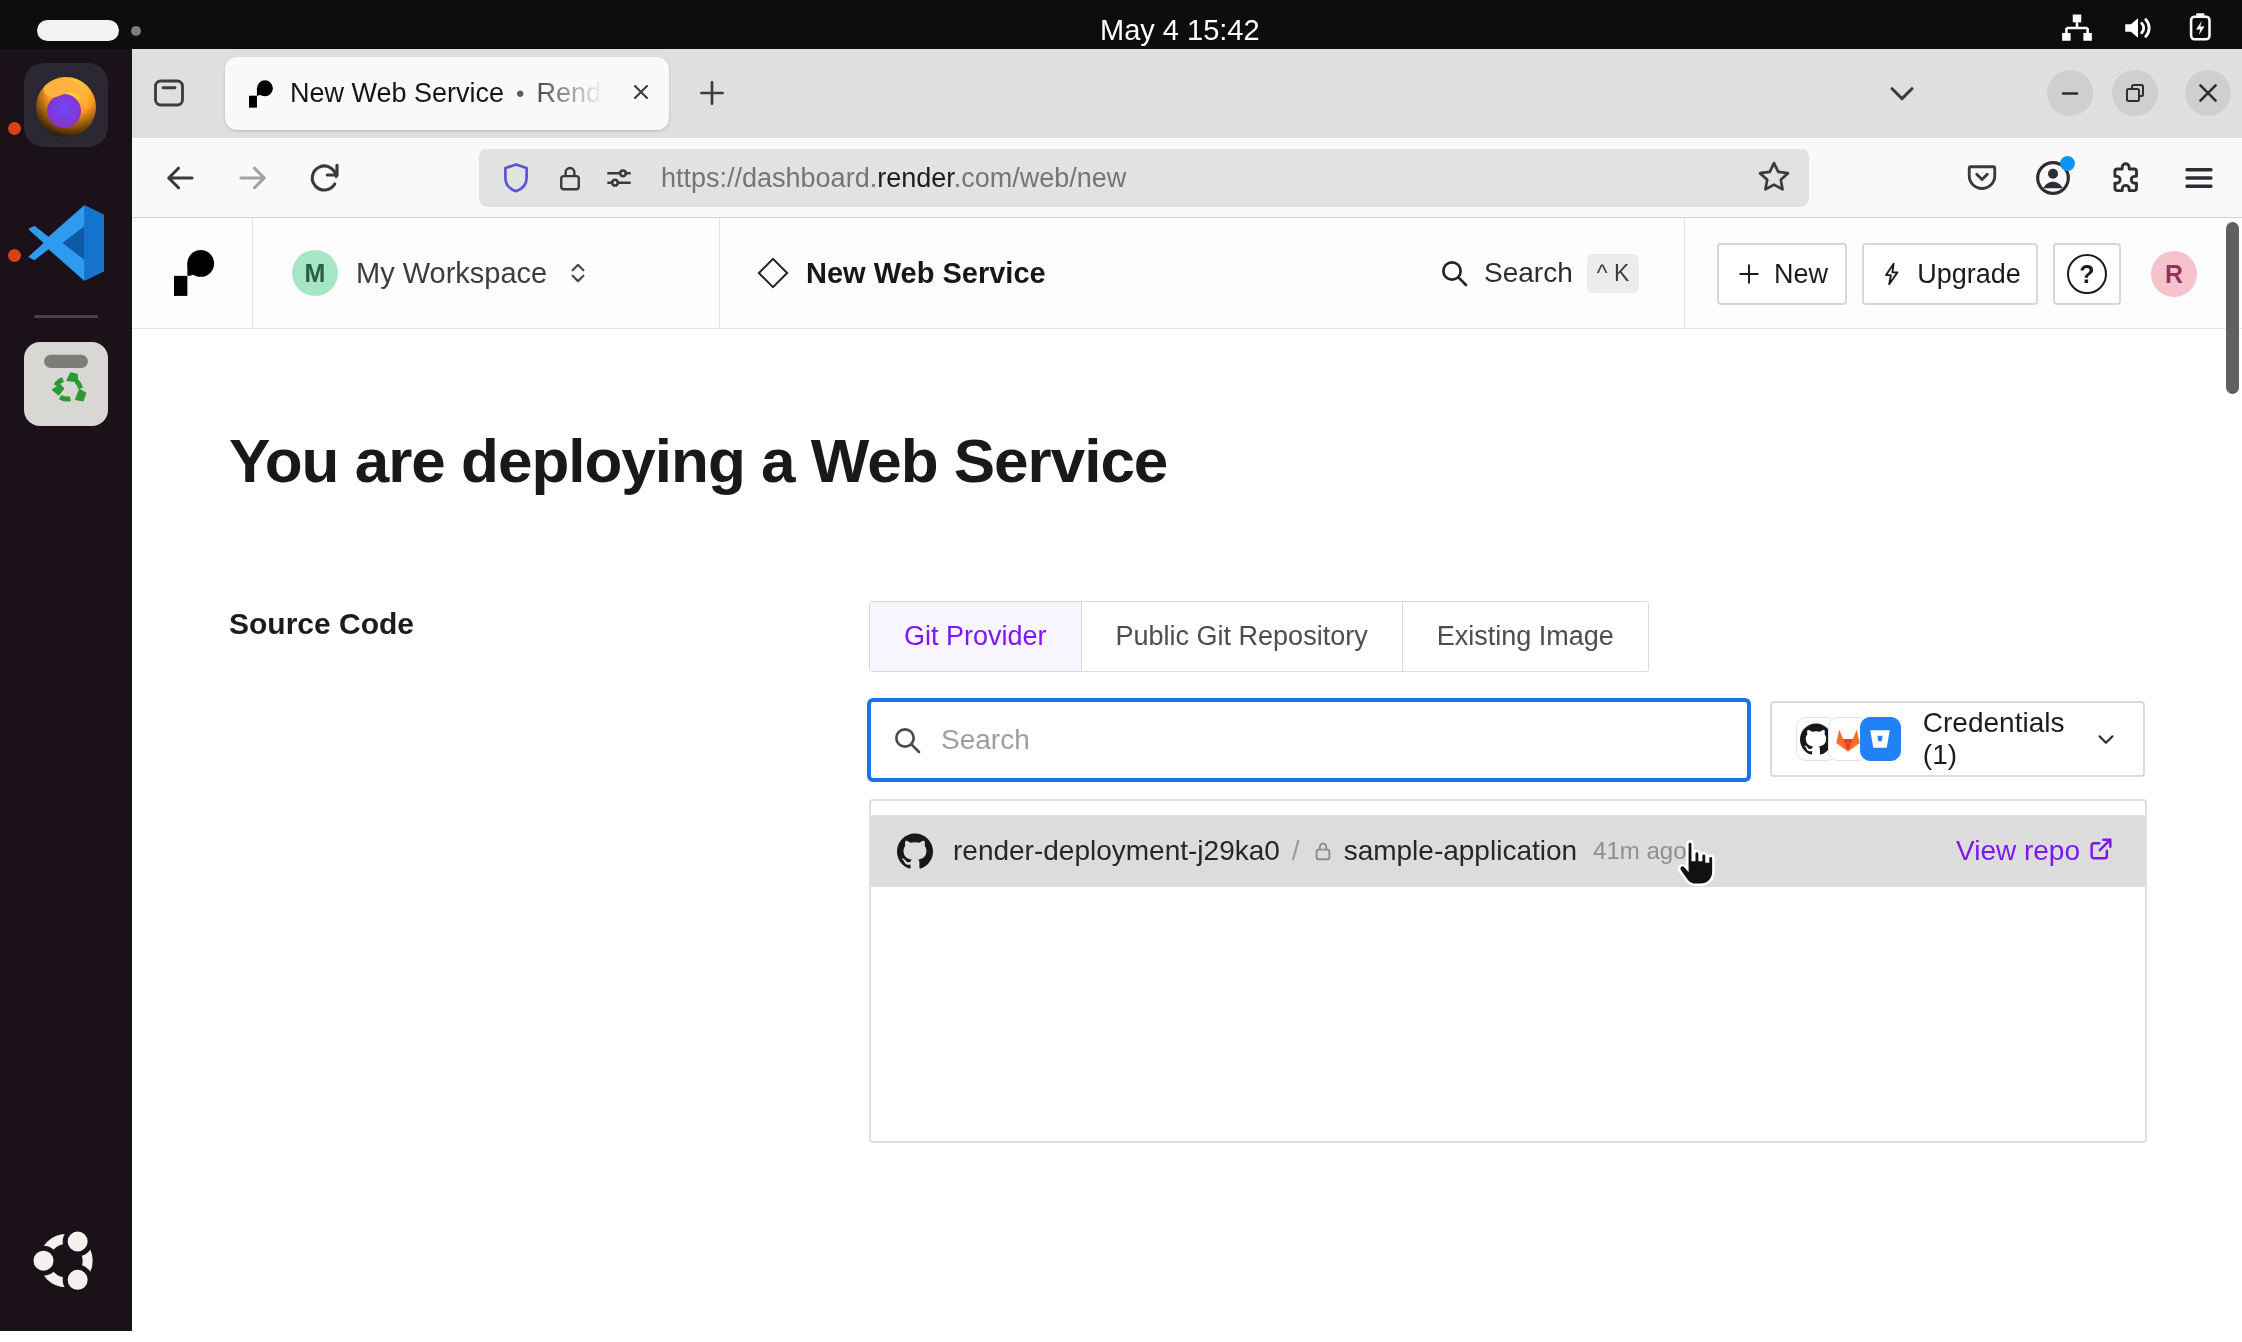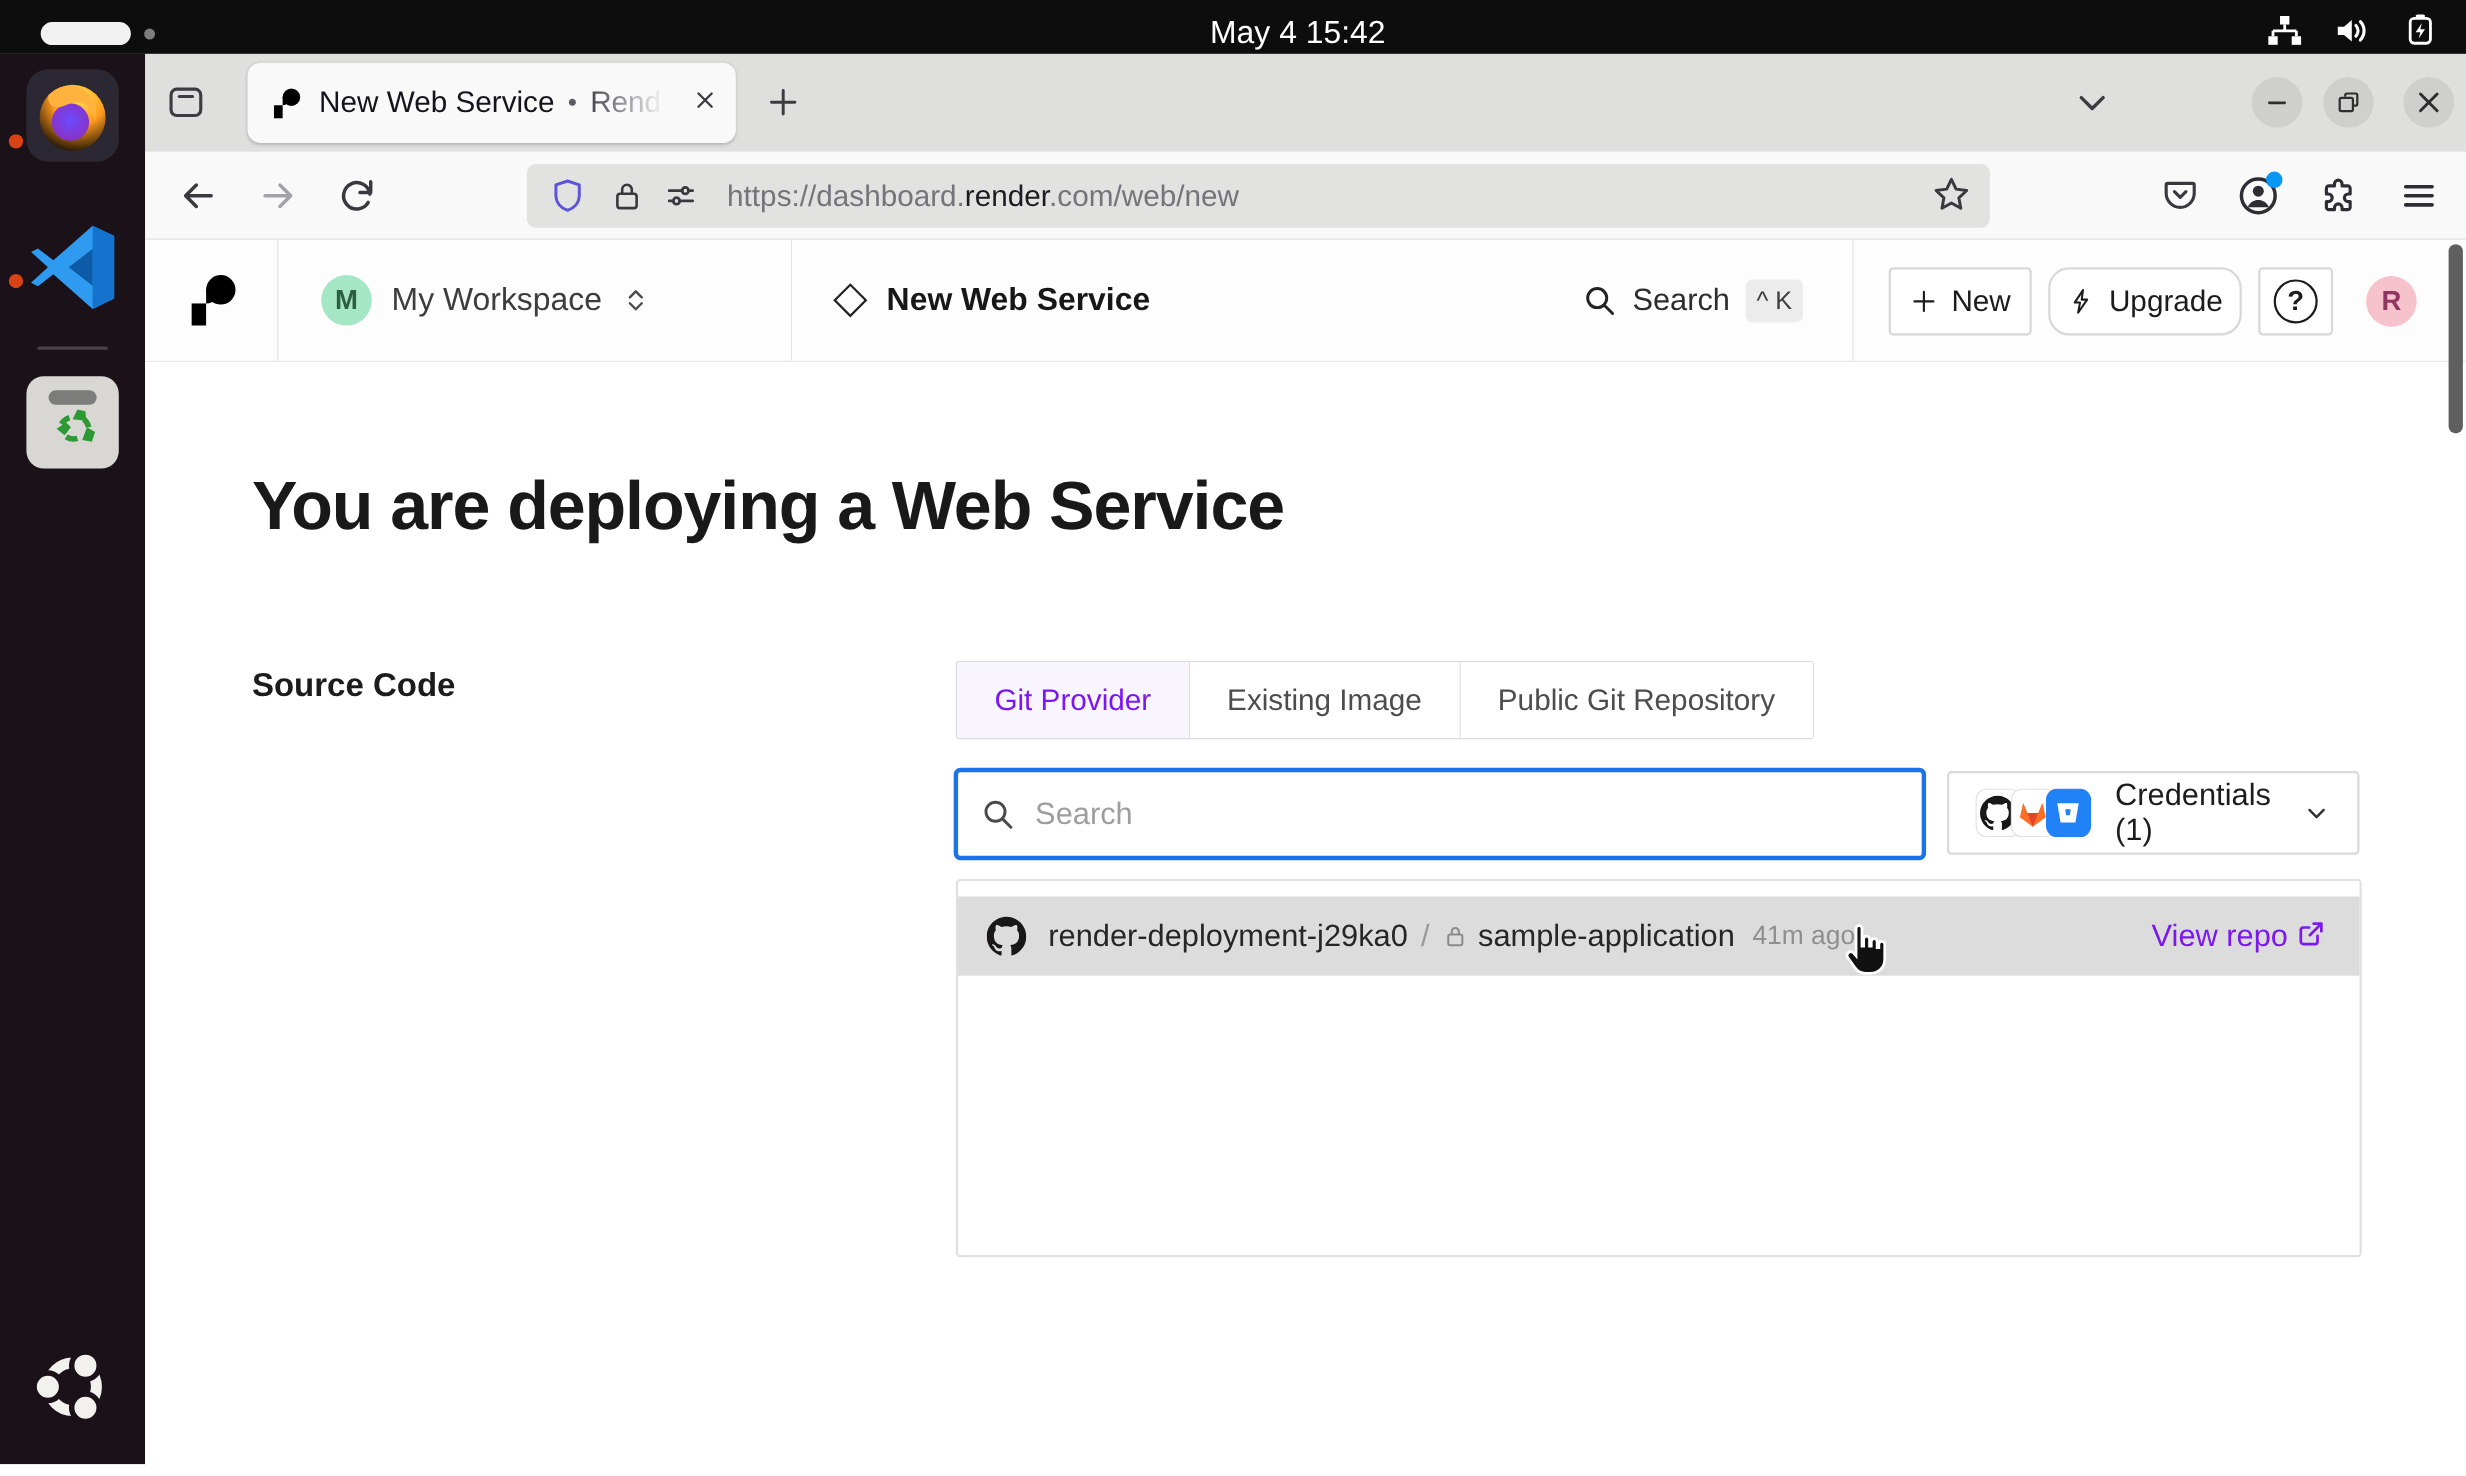--- a/index.html
+++ b/index.html
@@ -316,40 +316,40 @@
           <span class="kbd">^ K</span>
         </div>
         <div class="vdiv" style="left:1552px;"></div>
 
         <div class="hdr-btn" style="left:1585px;width:130px;">
           <svg width="26" height="26" viewBox="0 0 24 24">
               <path d="M12 4v16M4 12h16" stroke="#1b1b1b" stroke-width="1.8" stroke-linecap="round"></path>
             </svg>
           <span>New</span>
         </div>
-        <div class="hdr-btn" style="left:1730px;width:176px;border-radius:19px;">
+        <div class="hdr-btn" style="left:1730px;width:176px;">
           <svg width="26" height="28" viewBox="0 0 24 24">
               <path d="M13.5 2.5 6.5 13H11l-1.6 8.5L17 10.5h-4.6l1.1-8z" stroke="#1b1b1b" stroke-width="1.7" fill="none" stroke-linejoin="round"></path>
             </svg>
           <span>Upgrade</span>
         </div>
         <div class="hdr-btn" style="left:1921px;width:68px;">
           <span style="width:40px;height:40px;border:2.5px solid #1b1b1b;border-radius:50%;display:flex;align-items:center;justify-content:center;font-size:25px;font-weight:600;">?</span>
         </div>
         <div class="avatar abs" style="left:2019px;top:33px;width:46px;height:46px;background:#f6c3cd;color:#8f3560;font-size:25px;">R</div>
       </div>
 
       <div class="page">
         <div class="h1">You are deploying a Web Service</div>
         <div class="src-label">Source Code</div>
 
         <div class="tabs">
           <div class="t active">Git Provider</div>
+          <div class="t">Public Git Repository</div>
           <div class="t">Existing Image</div>
-          <div class="t">Public Git Repository</div>
         </div>
 
         <div class="searchbox">
           <svg width="32" height="32" viewBox="0 0 24 24">
               <circle cx="10.5" cy="10.5" r="6.5" stroke="#4a4a4a" stroke-width="2" fill="none"></circle>
               <path d="M15.5 15.5 21 21" stroke="#4a4a4a" stroke-width="2" stroke-linecap="round"></path>
             </svg>
           <input type="text" placeholder="Search" style="">
         </div>
 

